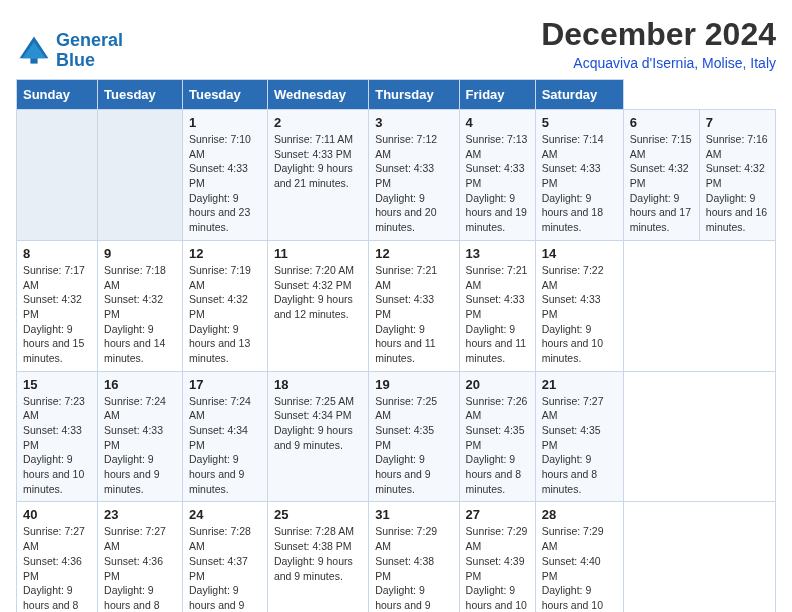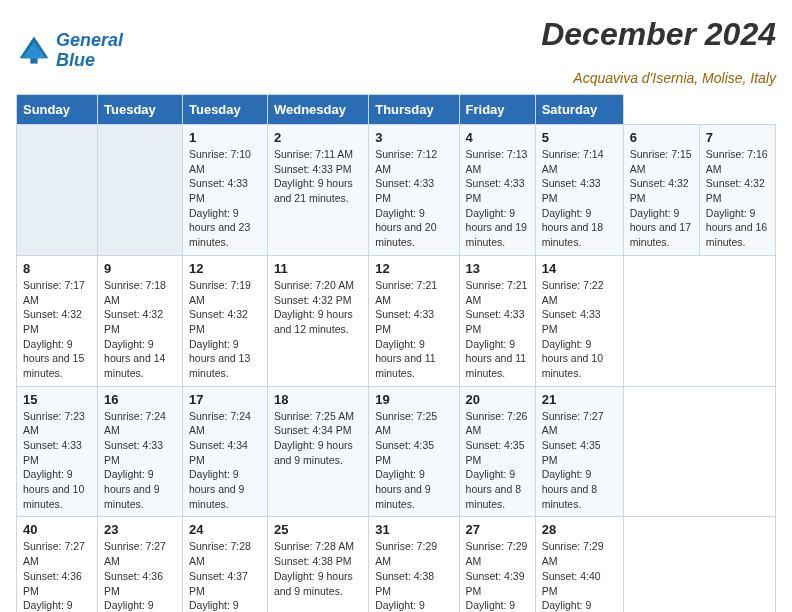--- a/index.html
+++ b/index.html
@@ -5,24 +5,23 @@
     * { box-sizing: border-box; margin: 0; padding: 0; }
     body {
       font-family: Arial, sans-serif;
       background: #fff;
       width: 792px;
       min-height: 612px;
       padding: 16px;
     }
     .header {
       display: flex;
-      align-items: center;
+      align-items: flex-end;
       justify-content: space-between;
       margin-bottom: 8px;
-      font-style: italic;
     }
     .logo {
       display: flex;
       align-items: center;
       gap: 4px;
     }
     .logo-text {
       font-size: 18px;
       font-weight: bold;
       color: #333;
@@ -38,22 +37,22 @@
     .title-block {
       text-align: right;
     }
     .month-title {
       font-size: 32px;
       font-weight: bold;
       color: #333;
     }
     .location {
       font-size: 14px;
-      color: #a16207;
-      margin-top: 17px;
+      color: #1d4ed8;
+      margin-top: 2px;
     }
     .calendar {
       width: 100%;
       border-collapse: collapse;
       font-size: 11px;
     }
     .calendar thead tr {
       background-color: #2a6db5;
       color: #fff;
     }

